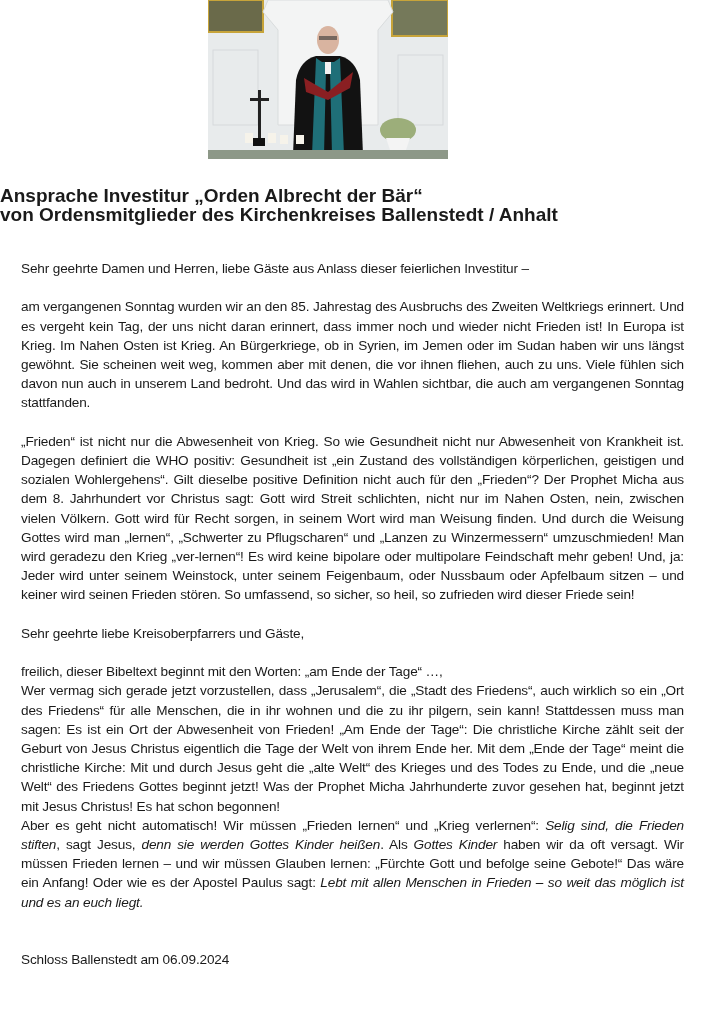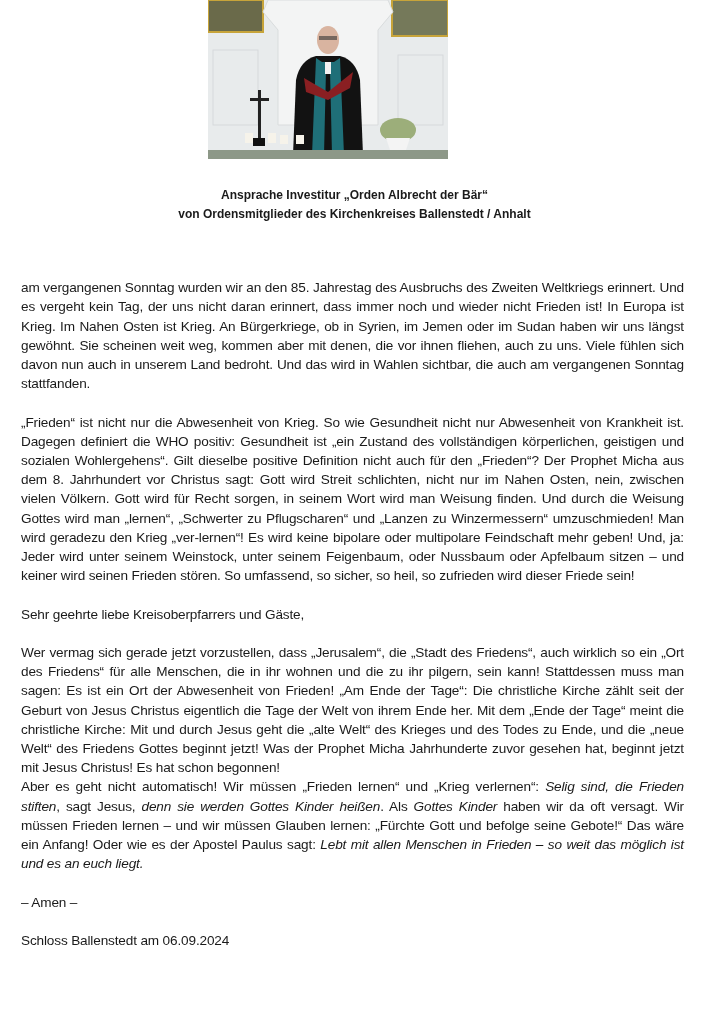--- a/index.html
+++ b/index.html
@@ -1,21 +1,21 @@
 <!DOCTYPE html>
 <html><head>
   <meta charset="utf-8">
   <style>
     html, body { margin: 0; padding: 0; background: #ffffff; }
     body { width: 709px; height: 1024px; position: relative; overflow: hidden;
            font-family: "Liberation Sans", sans-serif; color: #1a1a1a; }
     .photo { position: absolute; left: 208px; top: 0; width: 240px; height: 159px; overflow: hidden; background: #e9ecee; }
     .photo svg { display: block; }
-    .title { position: absolute; left: 0; right: 0; top: 186px; text-align: center;
-             font-weight: bold; font-size: 12px; line-height: 19px; }
+    .title { position: absolute; left: 0; right: 0; top: 186px; text-align: left;
+             font-weight: bold; font-size: 19px; line-height: 19px; }
     .body-text { position: absolute; left: 21px; width: 663px; font-size: 13.6px; line-height: 19.2px;
                  text-align: justify; letter-spacing: -0.15px; }
     .body-text p { margin: 0; }
     .gap { height: 19.2px; }
     i { font-style: italic; }
   </style>
 </head>
 <body>
 
 <div class="photo">
@@ -44,26 +44,27 @@
     <rect x="0" y="150" width="240" height="9" fill="#8d9888"></rect>
   </svg>
 </div>
 
 <div class="title">
   <div>Ansprache Investitur „Orden Albrecht der Bär“</div>
   <div>von Ordensmitglieder des Kirchenkreises Ballenstedt / Anhalt</div>
 </div>
 
 <div class="body-text" style="top:259px;">
+  <p>Sehr geehrte Damen und Herren, liebe Gäste aus Anlass dieser feierlichen Investitur –</p>
   <div class="gap"></div>
   <p>am vergangenen Sonntag wurden wir an den 85. Jahrestag des Ausbruchs des Zweiten Weltkriegs erinnert. Und es vergeht kein Tag, der uns nicht daran erinnert, dass immer noch und wieder nicht Frieden ist! In Europa ist Krieg. Im Nahen Osten ist Krieg. An Bürgerkriege, ob in Syrien, im Jemen oder im Sudan haben wir uns längst gewöhnt. Sie scheinen weit weg, kommen aber mit denen, die vor ihnen fliehen, auch zu uns. Viele fühlen sich davon nun auch in unserem Land bedroht. Und das wird in Wahlen sichtbar, die auch am vergangenen Sonntag stattfanden.</p>
   <div class="gap"></div>
   <p>„Frieden“ ist nicht nur die Abwesenheit von Krieg. So wie Gesundheit nicht nur Abwesenheit von Krankheit ist. Dagegen definiert die WHO positiv: Gesundheit ist „ein Zustand des vollständigen körperlichen, geistigen und sozialen Wohlergehens“. Gilt dieselbe positive Definition nicht auch für den „Frieden“? Der Prophet Micha aus dem 8. Jahrhundert vor Christus sagt: Gott wird Streit schlichten, nicht nur im Nahen Osten, nein, zwischen vielen Völkern. Gott wird für Recht sorgen, in seinem Wort wird man Weisung finden. Und durch die Weisung Gottes wird man „lernen“, „Schwerter zu Pflugscharen“ und „Lanzen zu Winzermessern“ umzuschmieden! Man wird geradezu den Krieg „ver-lernen“! Es wird keine bipolare oder multipolare Feindschaft mehr geben! Und, ja: Jeder wird unter seinem Weinstock, unter seinem Feigenbaum, oder Nussbaum oder Apfelbaum sitzen – und keiner wird seinen Frieden stören. So umfassend, so sicher, so heil, so zufrieden wird dieser Friede sein!</p>
   <div class="gap"></div>
   <p>Sehr geehrte liebe Kreisoberpfarrers und Gäste,</p>
   <div class="gap"></div>
+  <p>freilich, dieser Bibeltext beginnt mit den Worten: „am Ende der Tage“ …,</p>
   <p>Wer vermag sich gerade jetzt vorzustellen, dass „Jerusalem“, die „Stadt des Friedens“, auch wirklich so ein „Ort des Friedens“ für alle Menschen, die in ihr wohnen und die zu ihr pilgern, sein kann! Stattdessen muss man sagen: Es ist ein Ort der Abwesenheit von Frieden! „Am Ende der Tage“: Die christliche Kirche zählt seit der Geburt von Jesus Christus eigentlich die Tage der Welt von ihrem Ende her. Mit dem „Ende der Tage“ meint die christliche Kirche: Mit und durch Jesus geht die „alte Welt“ des Krieges und des Todes zu Ende, und die „neue Welt“ des Friedens Gottes beginnt jetzt! Was der Prophet Micha Jahrhunderte zuvor gesehen hat, beginnt jetzt mit Jesus Christus! Es hat schon begonnen!</p>
   <p><span>Aber es geht nicht automatisch! Wir müssen „Frieden lernen“ und „Krieg verlernen“: </span><i>Selig sind, die Frieden stiften</i><span>, sagt Jesus, </span><i>denn sie werden Gottes Kinder heißen</i><span>. Als </span><i>Gottes Kinder</i><span> haben wir da oft versagt. Wir müssen Frieden lernen – und wir müssen Glauben lernen: „Fürchte Gott und befolge seine Gebote!“ Das wäre ein Anfang! Oder wie es der Apostel Paulus sagt: </span><i>Lebt mit allen Menschen in Frieden – so weit das möglich ist und es an euch liegt.</i></p>
   <div class="gap"></div>
-  <p>– Amen –</p>
   <div class="gap"></div>
   <p>Schloss Ballenstedt am 06.09.2024</p>
 </div>
 
 </body></html>

